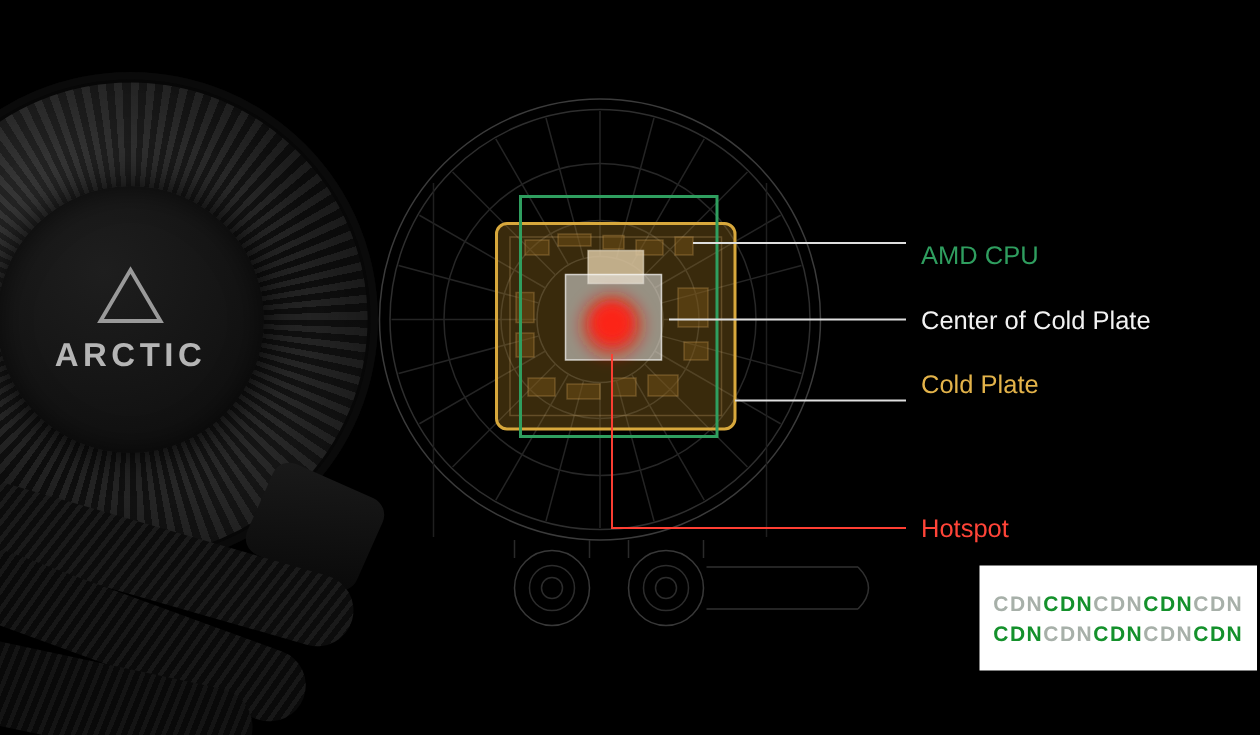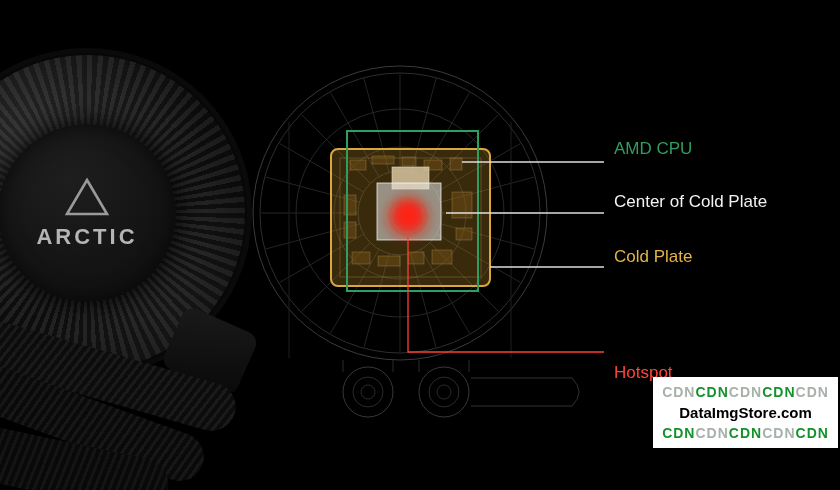--- a/index.html
+++ b/index.html
@@ -43,29 +43,29 @@
   .tube-2{left:-42px;top:398px;width:252px;height:48px;transform:rotate(20deg);
     background:repeating-linear-gradient(105deg,#171717 0 3px,#0a0a0a 3px 7px);}
   .tube-3{left:-60px;top:440px;width:230px;height:55px;transform:rotate(12deg);
     background:repeating-linear-gradient(100deg,#141414 0 3px,#090909 3px 7px);}
 
   
   .diagram{position:absolute;left:0;top:0;}
 
   
   .label{position:absolute;left:614px;font-size:17px;font-weight:500;white-space:nowrap;}
-  .label-amd{top:139px;}
-  .label-center{top:192px;}
+  .label-amd{top:161px;}
+  .label-center{top:204px;}
   .label-cold{top:247px;}
   .label-hotspot{top:343px;}
 
   
   .watermark{
     position:absolute;left:653px;top:377px;width:171px;background:#ffffff;
-    padding:5px 7px;text-align:center;font-weight:bold;
+    padding:15px 7px;text-align:center;font-weight:bold;
   }
   .wm-cdn{font-size:14px;letter-spacing:1px;line-height:20px;}
   .wm-site{font-size:15px;line-height:21px;}
 </style>
 </head>
 <body>
 
 <div class="stage">
 
   <div class="pump">
@@ -174,21 +174,20 @@
       <line x1="462" y1="162" x2="604" y2="162"></line>
       <line x1="446" y1="213" x2="604" y2="213"></line>
       <line x1="490" y1="267" x2="604" y2="267"></line>
     </g>
     <path d="M408 236 V 352 H 604" fill="none" stroke-width="1.3" stroke="#ff3f33"></path>
   </svg>
 
   <div class="label label-amd" style="color: rgb(47, 158, 95);">AMD CPU</div>
   <div class="label label-center" style="color: rgb(242, 242, 242);">Center of Cold Plate</div>
   <div class="label label-cold" style="color: rgb(227, 179, 74);">Cold Plate</div>
-  <div class="label label-hotspot" style="color: rgb(255, 68, 56); margin-top: 20px;">Hotspot</div>
+  <div class="label label-hotspot" style="color: rgb(255, 68, 56);">Hotspot</div>
 
   <div class="watermark">
     <div class="wm-cdn"><span style="color: rgb(167, 176, 169);">CDN</span><span style="color: rgb(21, 145, 44);">CDN</span><span style="color: rgb(167, 176, 169);">CDN</span><span style="color: rgb(21, 145, 44);">CDN</span><span style="color: rgb(167, 176, 169);">CDN</span></div>
-    <div class="wm-site">DataImgStore.com</div>
     <div class="wm-cdn"><span style="color: rgb(21, 145, 44);">CDN</span><span style="color: rgb(167, 176, 169);">CDN</span><span style="color: rgb(21, 145, 44);">CDN</span><span style="color: rgb(167, 176, 169);">CDN</span><span style="color: rgb(21, 145, 44);">CDN</span></div>
   </div>
 
 </div>
 
 </body></html>

